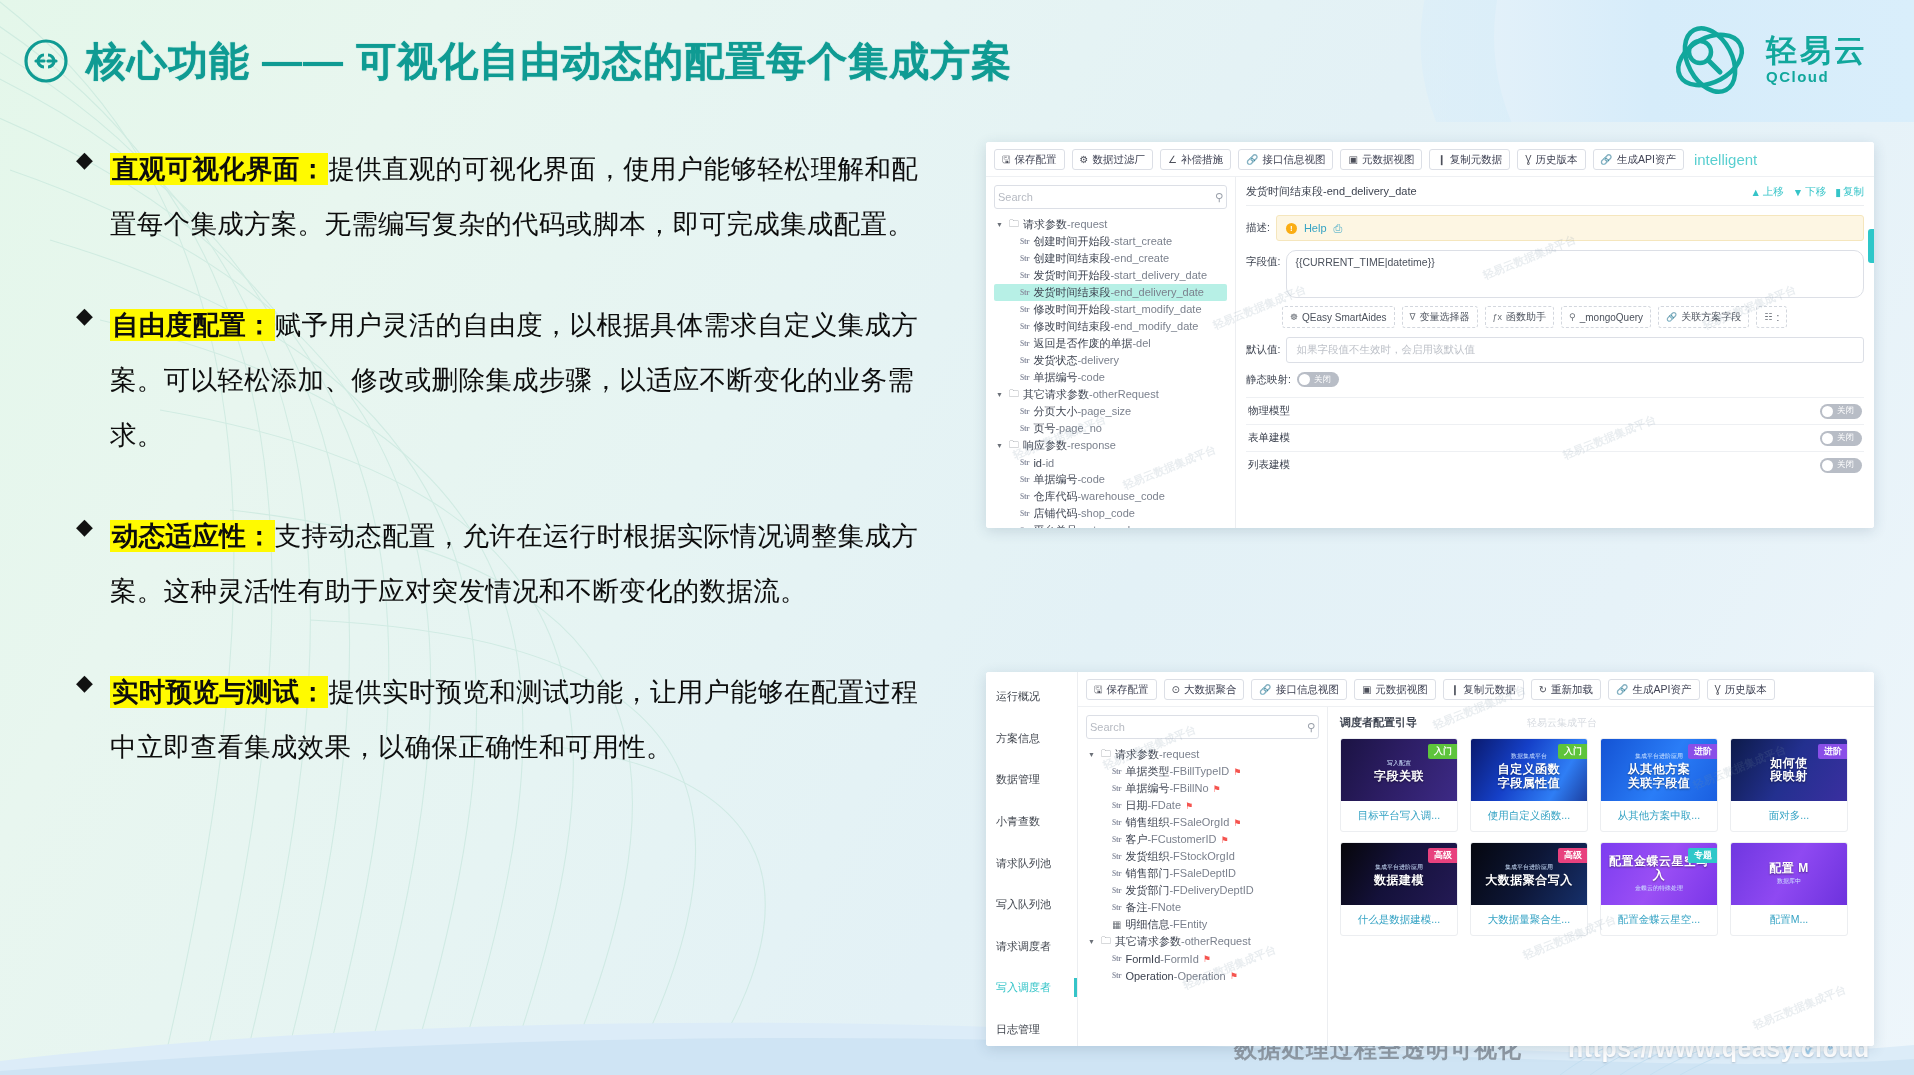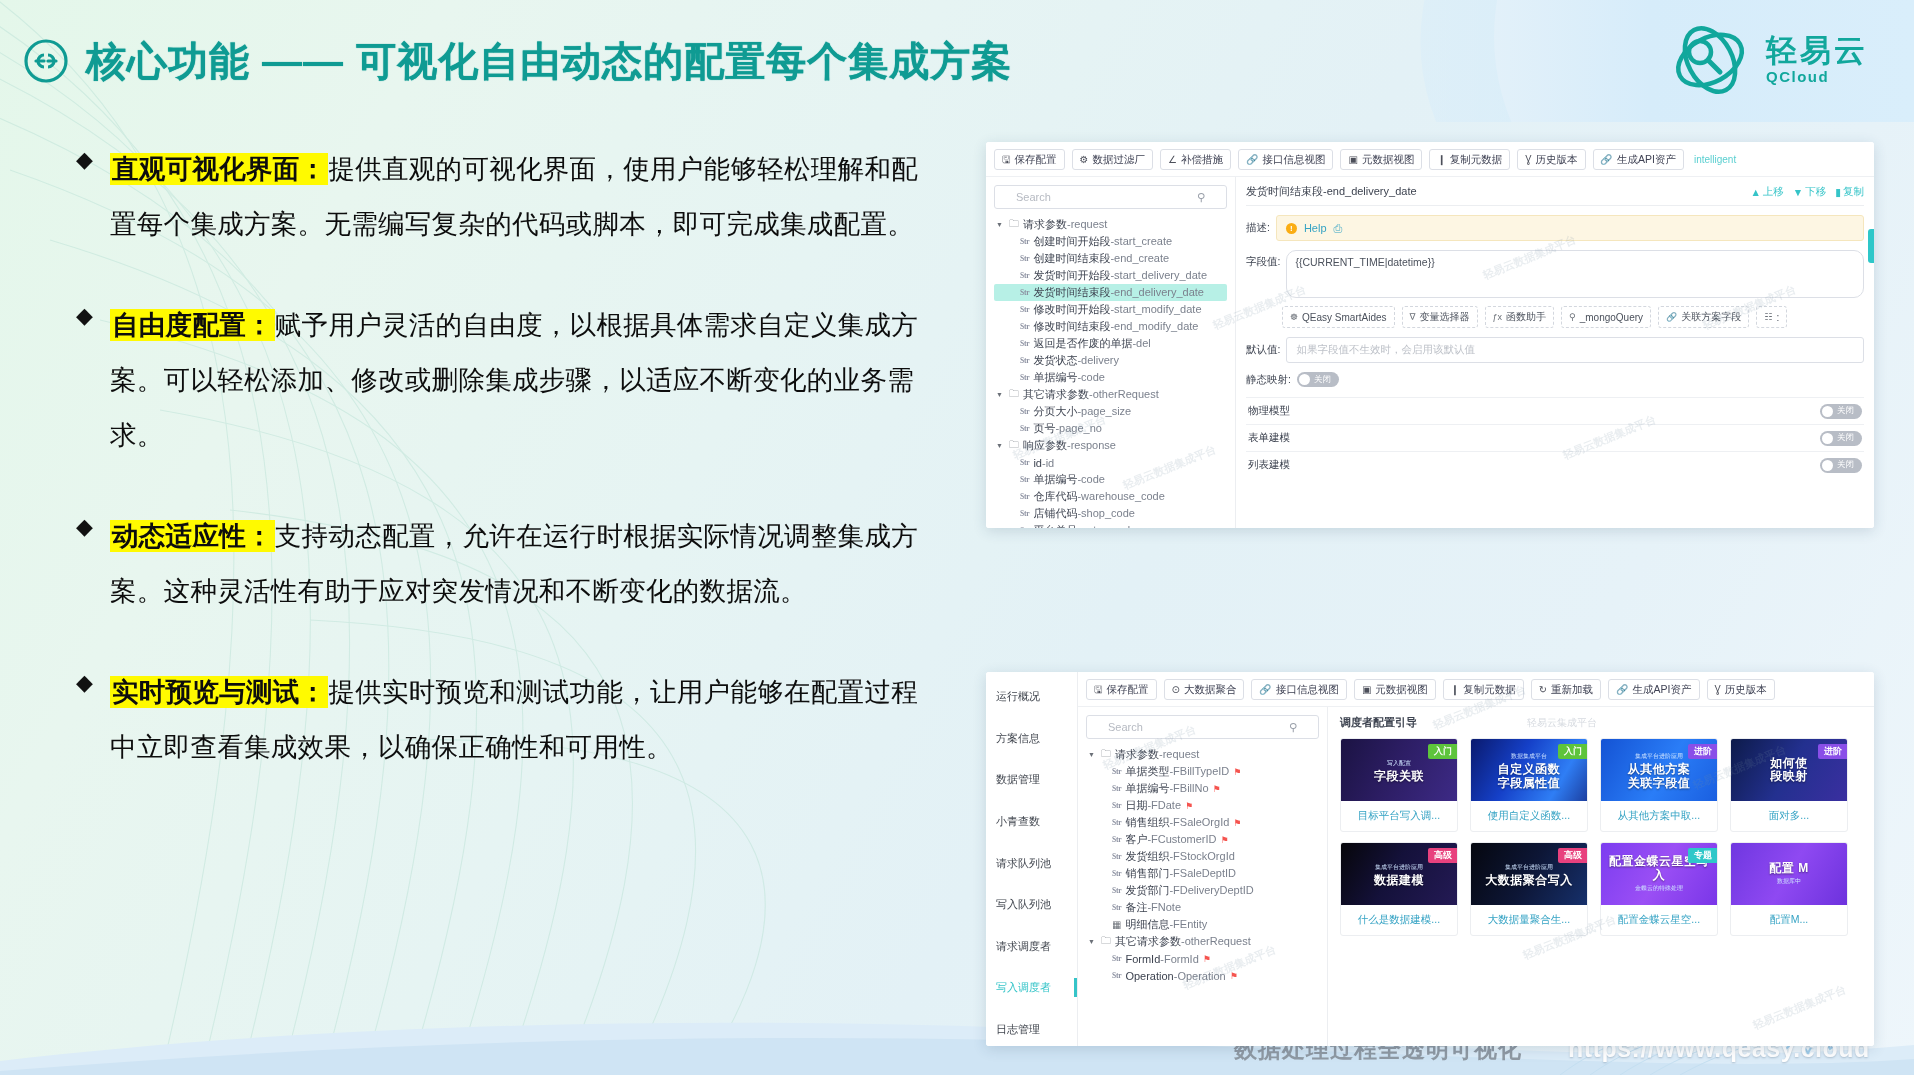--- a/index.html
+++ b/index.html
@@ -83,21 +83,21 @@
     padding: 7px 8px 6px 8px; background: #fff;
     border-bottom: 1px solid #eef0f3;
   }
   .tb-btn {
     display: flex; align-items: center; gap: 4px;
     border: 1px solid #dcdfe6; border-radius: 3px;
     padding: 3px 7px; font-size: 10.5px; color: #3f4254;
     background: #fff; white-space: nowrap; line-height: 1.25;
   }
   .tb-ico { font-size: 10px; line-height: 1; color: #4c4f5a; }
-  .tb-tag { font-size: 10px; color: #59cfd0; margin-left: 3px; text-align: center; }
+  .tb-tag { font-size: 15px; color: #59cfd0; margin-left: 3px; text-align: center; }
 
   .shot-body { display: flex; height: calc(100% - 31px); }
 
   
   .sidenav {
     flex: 0 0 92px; border-right: 1px solid #eceef1; background: #fff;
     padding-top: 8px; display: flex; flex-direction: column; justify-content: space-between;
   }
   .sidenav-item {
     font-size: 11px; color: #41464f; padding: 9px 10px;
@@ -109,21 +109,21 @@
     background: #35c4c8;
   }
 
   
   .treecol {
     flex: 0 0 250px; border-right: 1px solid #eceef1; padding: 8px 8px 0 8px;
     background: #fff; overflow: hidden; position: relative;
   }
   .searchbox {
     display: flex; align-items: center; border: 1px solid #dcdfe6;
-    border-radius: 3px; height: 24px; padding: 0 21px; margin-bottom: 7px;
+    border-radius: 3px; height: 24px; padding: 0 3px; margin-bottom: 7px;
   }
   .searchbox .ph { flex: 1; font-size: 11px; color: #b6bac2; }
   .search-ico { font-size: 11px; color: #9aa0aa; }
   .tree { font-size: 11px; }
   .tnode {
     display: flex; align-items: center; gap: 4px; height: 17px;
     white-space: nowrap; padding-left: 2px;
   }
   .tnode.lvl1 { padding-left: 26px; }
   .caret { font-size: 7px; color: #6b7078; width: 9px; }

